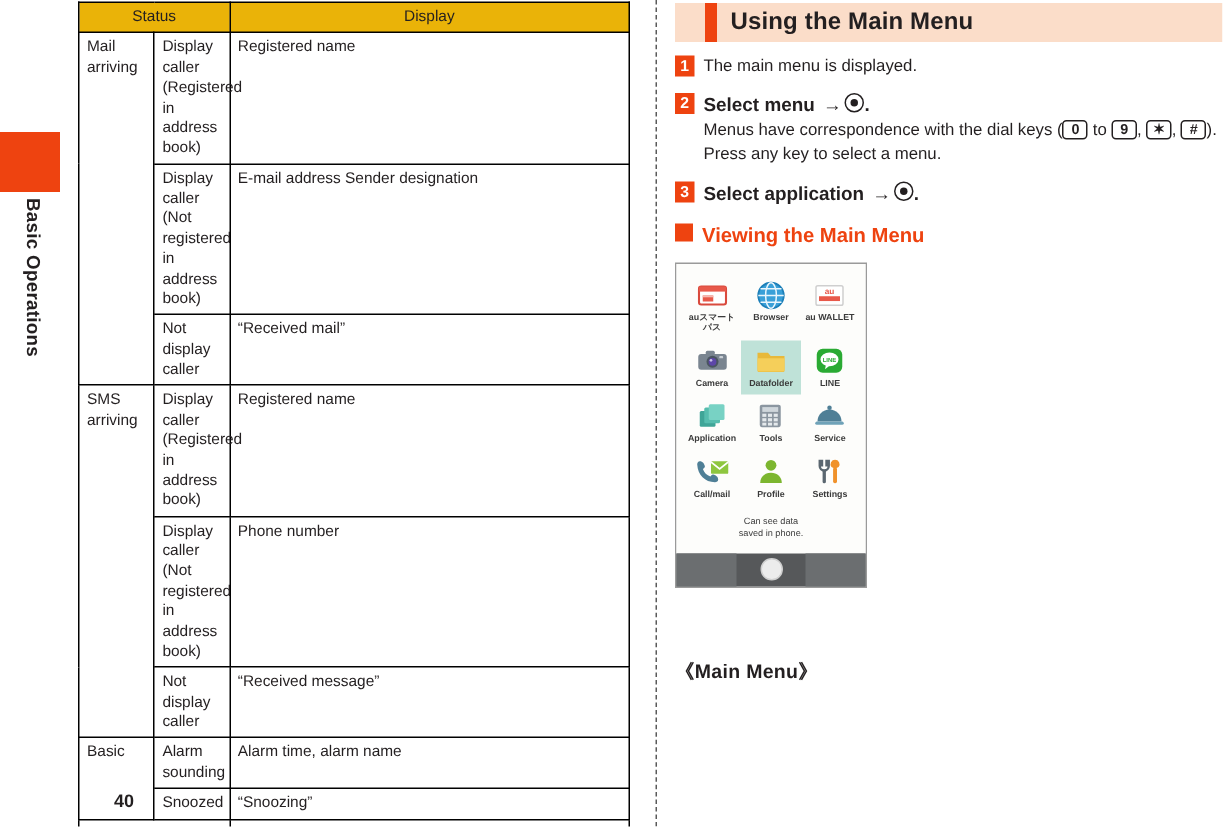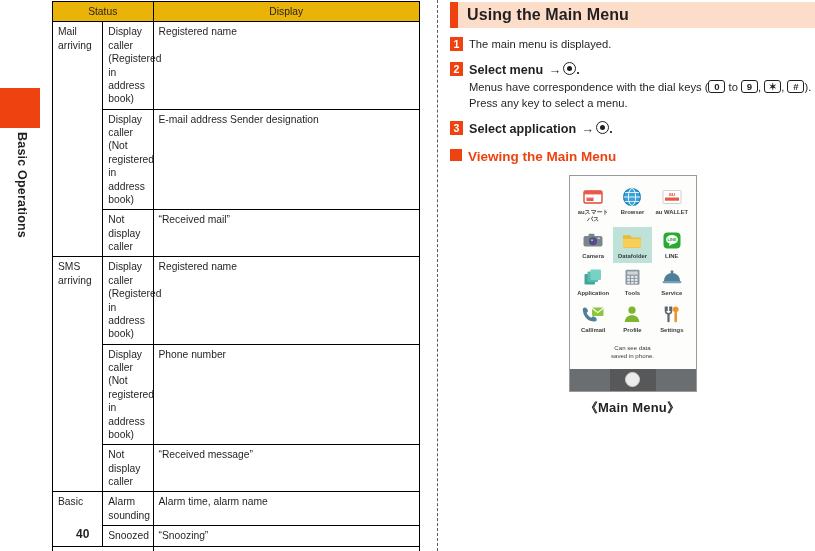--- a/index.html
+++ b/index.html
@@ -101,20 +101,21 @@
   }
 
   
   #section-banner {
     position: relative;
     margin-top: 2px;
     height: 26px;
     background: #fbddc9;
     display: flex;
     align-items: center;
+    padding-left: 20px;
   }
   #section-banner-accent {
     width: 8px;
     height: 26px;
     background: #ee4310;
     flex: 0 0 auto;
   }
   #section-banner-title {
     font-size: 16px;
     font-weight: bold;
@@ -213,21 +214,21 @@
     font-weight: bold;
     padding-left: 6px;
     color: #ee4310;
   }
 
   
   #phone-figure {
     margin: 11px 0 0 0;
     display: flex;
     flex-direction: column;
-    align-items: center;
+    gap: 40px;
   }
   #phone-device {
     width: 128px;
     background: #ffffff;
     border: 1px solid #9a9a9a;
     box-sizing: border-box;
   }
   #phone-screen {
     background: #fdfdfb;
     padding: 7px 4px 4px 4px;

